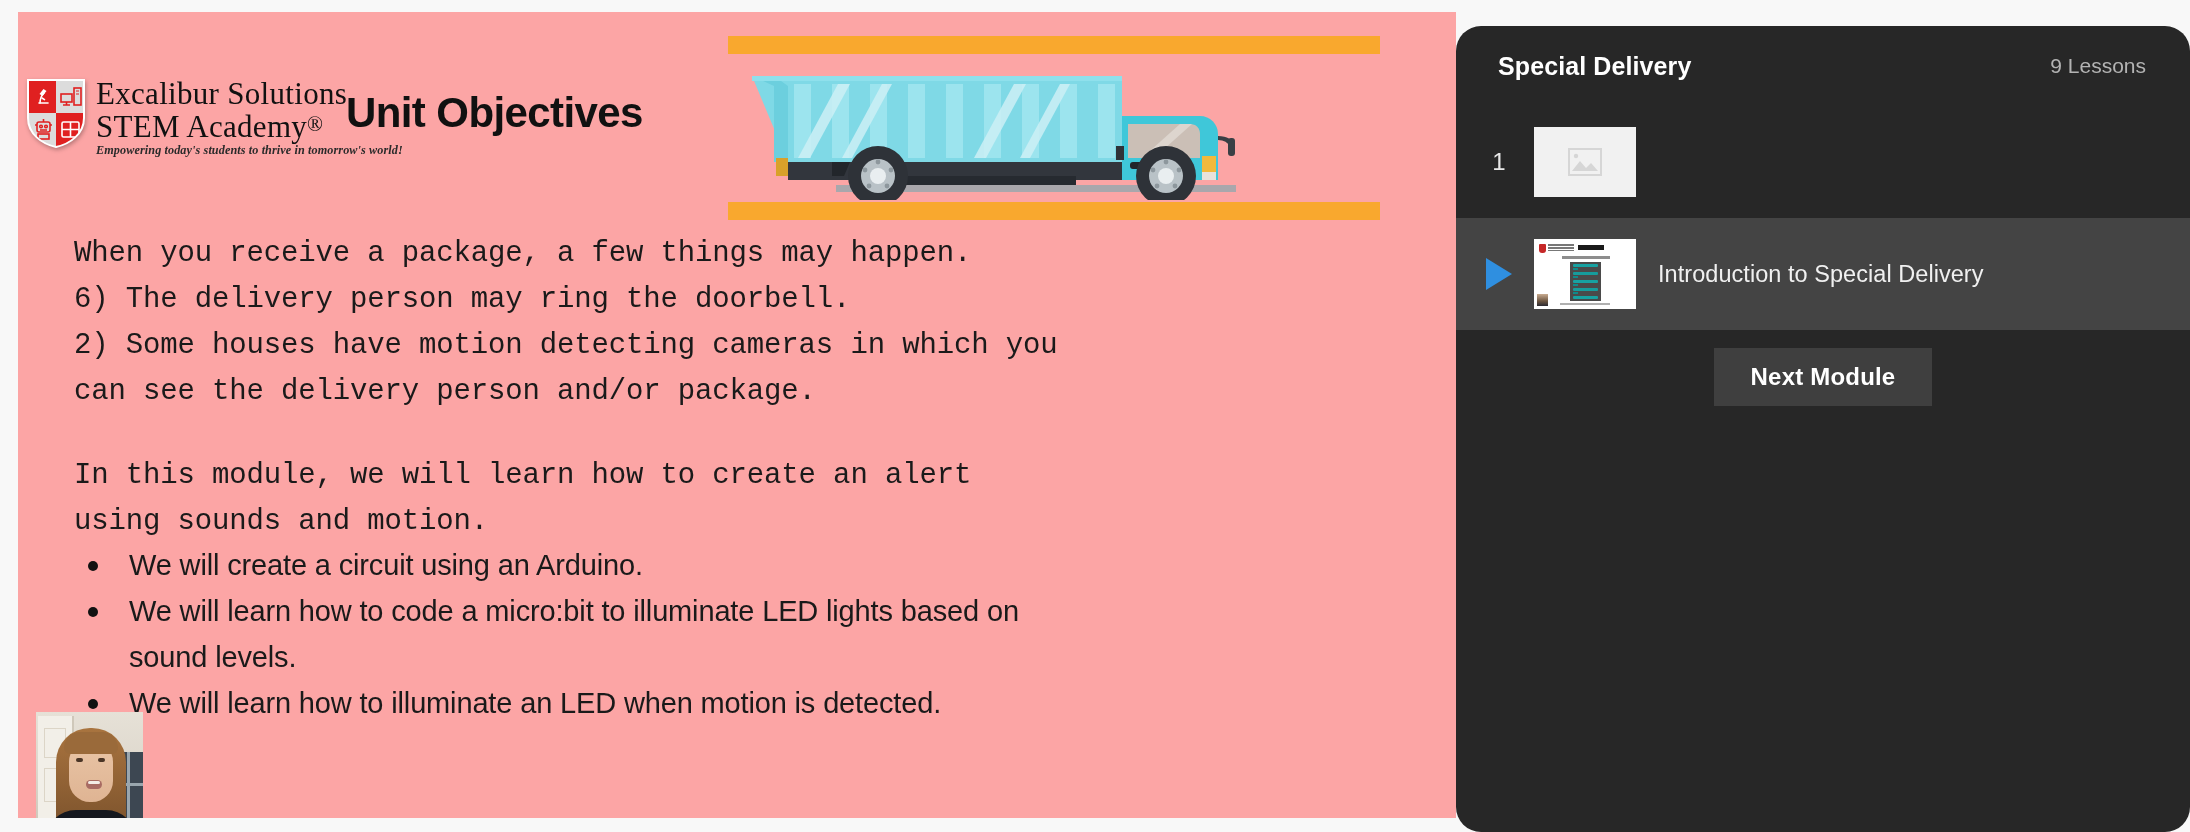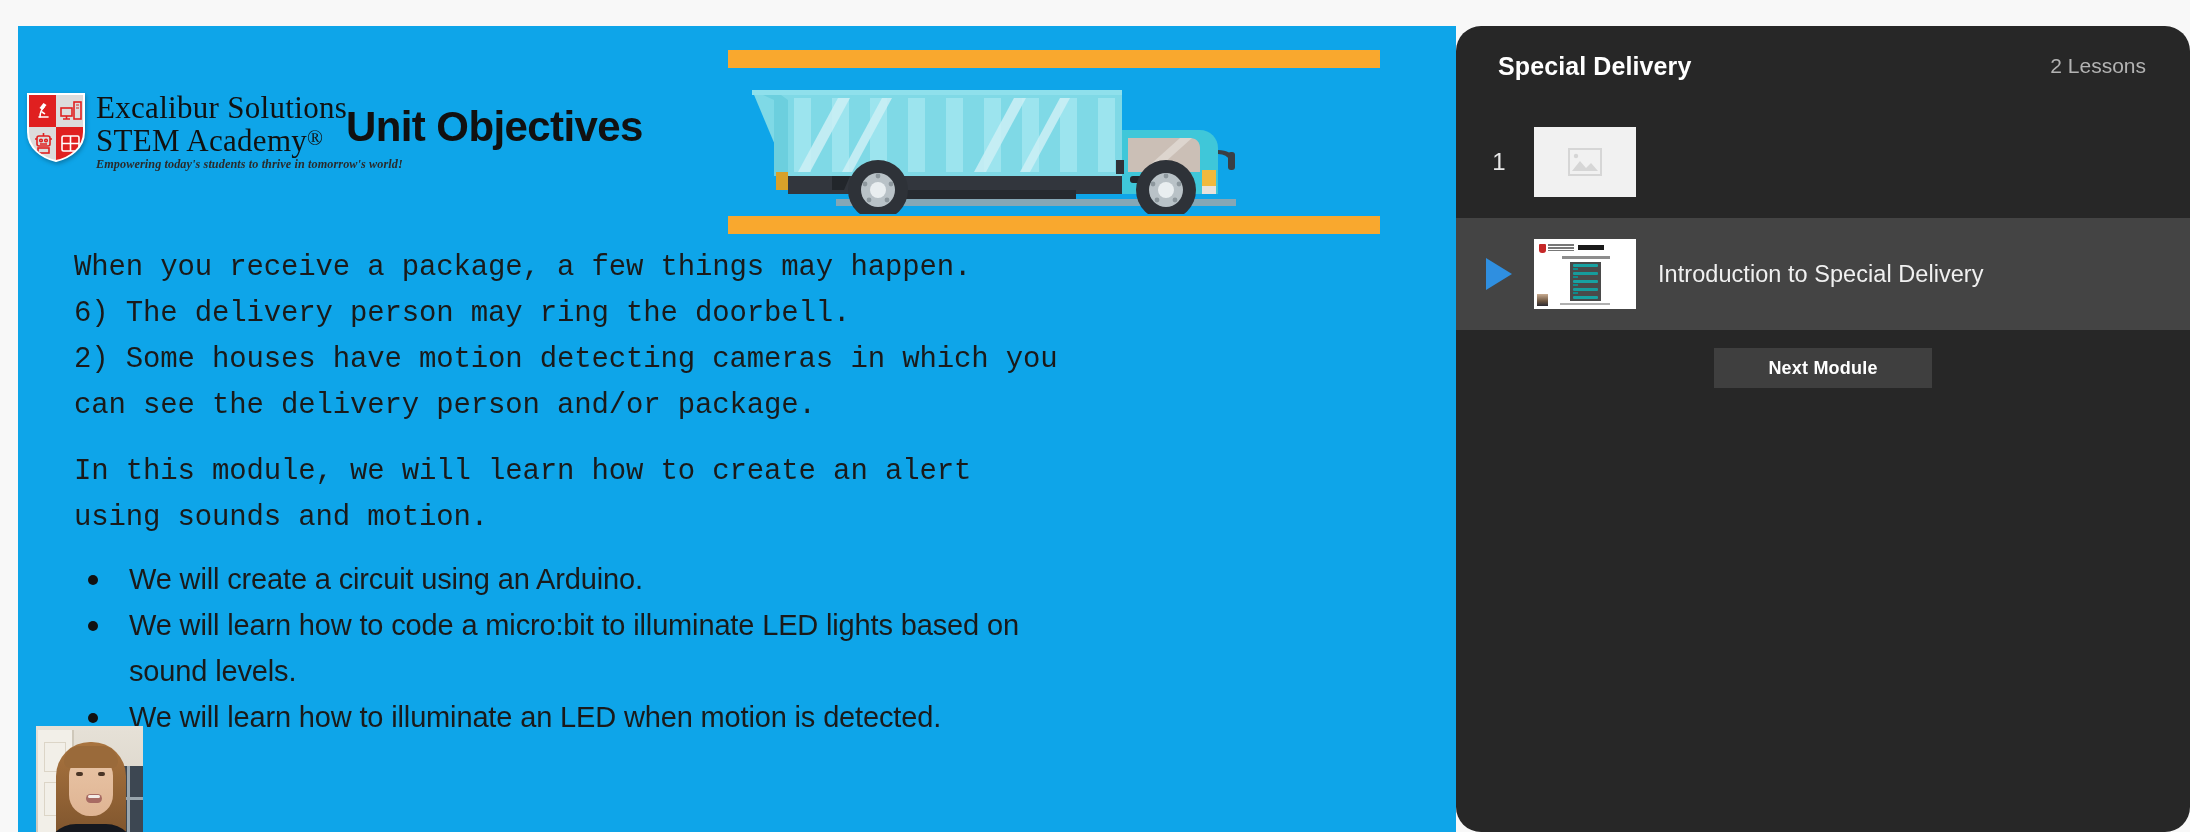--- a/index.html
+++ b/index.html
@@ -9,23 +9,23 @@
     overflow: hidden;
     background: #f7f7f7;
     font-family: "Liberation Sans", sans-serif;
   }
 
   #app { position: relative; width: 2190px; height: 832px; background: #f8f8f8; }
 
   
   .slide-wrap {
     position: absolute;
-    left: 18px; top: 26px;
+    left: 18px; top: 12px;
     width: 1438px; height: 806px;
-    background: #0ea5e9;
+    background: #fca5a5;
     overflow: hidden;
   }
 
   
   .logo-block {
     position: absolute;
     left: 8px; top: 66px;
     display: flex; align-items: flex-start; gap: 10px;
   }
   .shield {
@@ -72,21 +72,21 @@
     position: absolute;
     left: 56px; top: 219px;
     width: 1000px;
     font-family: Liberation Mono, monospace;
     font-size: 29px;
     line-height: 46px;
     color: #1a1a1a;
     letter-spacing: -.15px;
   }
   .para { margin: 0; }
-  .para + .para { margin-top: 20px; }
+  .para + .para { margin-top: 38px; }
 
   .bullets {
     position: absolute;
     left: 56px; top: 530px;
     width: 1010px;
     font-size: 29px; line-height: 46px;
     color: #1a1a1a; letter-spacing: -.15px;
   }
   .bullets ul { list-style: none; }
   .bullets li {
@@ -217,23 +217,23 @@
     line-height: 33px;
     color: #f0f0f0;
     letter-spacing: .05px;
   }
 
   .next-wrap { display: flex; justify-content: center; padding: 18px 0 0; }
   .next-btn {
     background: #3f3f3f;
     color: #fff;
     border: none;
-    width: 218px; height: 40px;
+    width: 218px; height: 58px;
     font-family: "Liberation Sans", sans-serif;
-    font-size: 18px; font-weight: bold;
+    font-size: 24px; font-weight: bold;
     letter-spacing: .2px;
     cursor: pointer;
   }
 </style>
 </head>
 <body>
 
 <div id="app">
 
   <div class="slide-wrap">
@@ -398,21 +398,21 @@
       <div class="mouth"></div>
       <div class="torso"></div>
     </div>
 
   </div>
 
   <div class="sidebar">
 
     <div class="sb-head">
       <div class="sb-title">Special Delivery</div>
-      <div class="sb-count">2 Lessons</div>
+      <div class="sb-count">9 Lessons</div>
     </div>
 
     <div class="lesson">
       <div class="lesson-idx">1</div>
       <div class="lesson-thumb">
         <svg class="ph-icon" width="34" height="28" viewBox="0 0 34 28">
           <rect x="1" y="1" width="32" height="26" fill="none" stroke="#d6d6d6" stroke-width="2"></rect>
           <circle cx="8" cy="8" r="2.2" fill="#d6d6d6"></circle>
           <path d="M4 23 l8 -10 6 7 5 -5 7 8 z" fill="#d6d6d6"></path>
         </svg>

